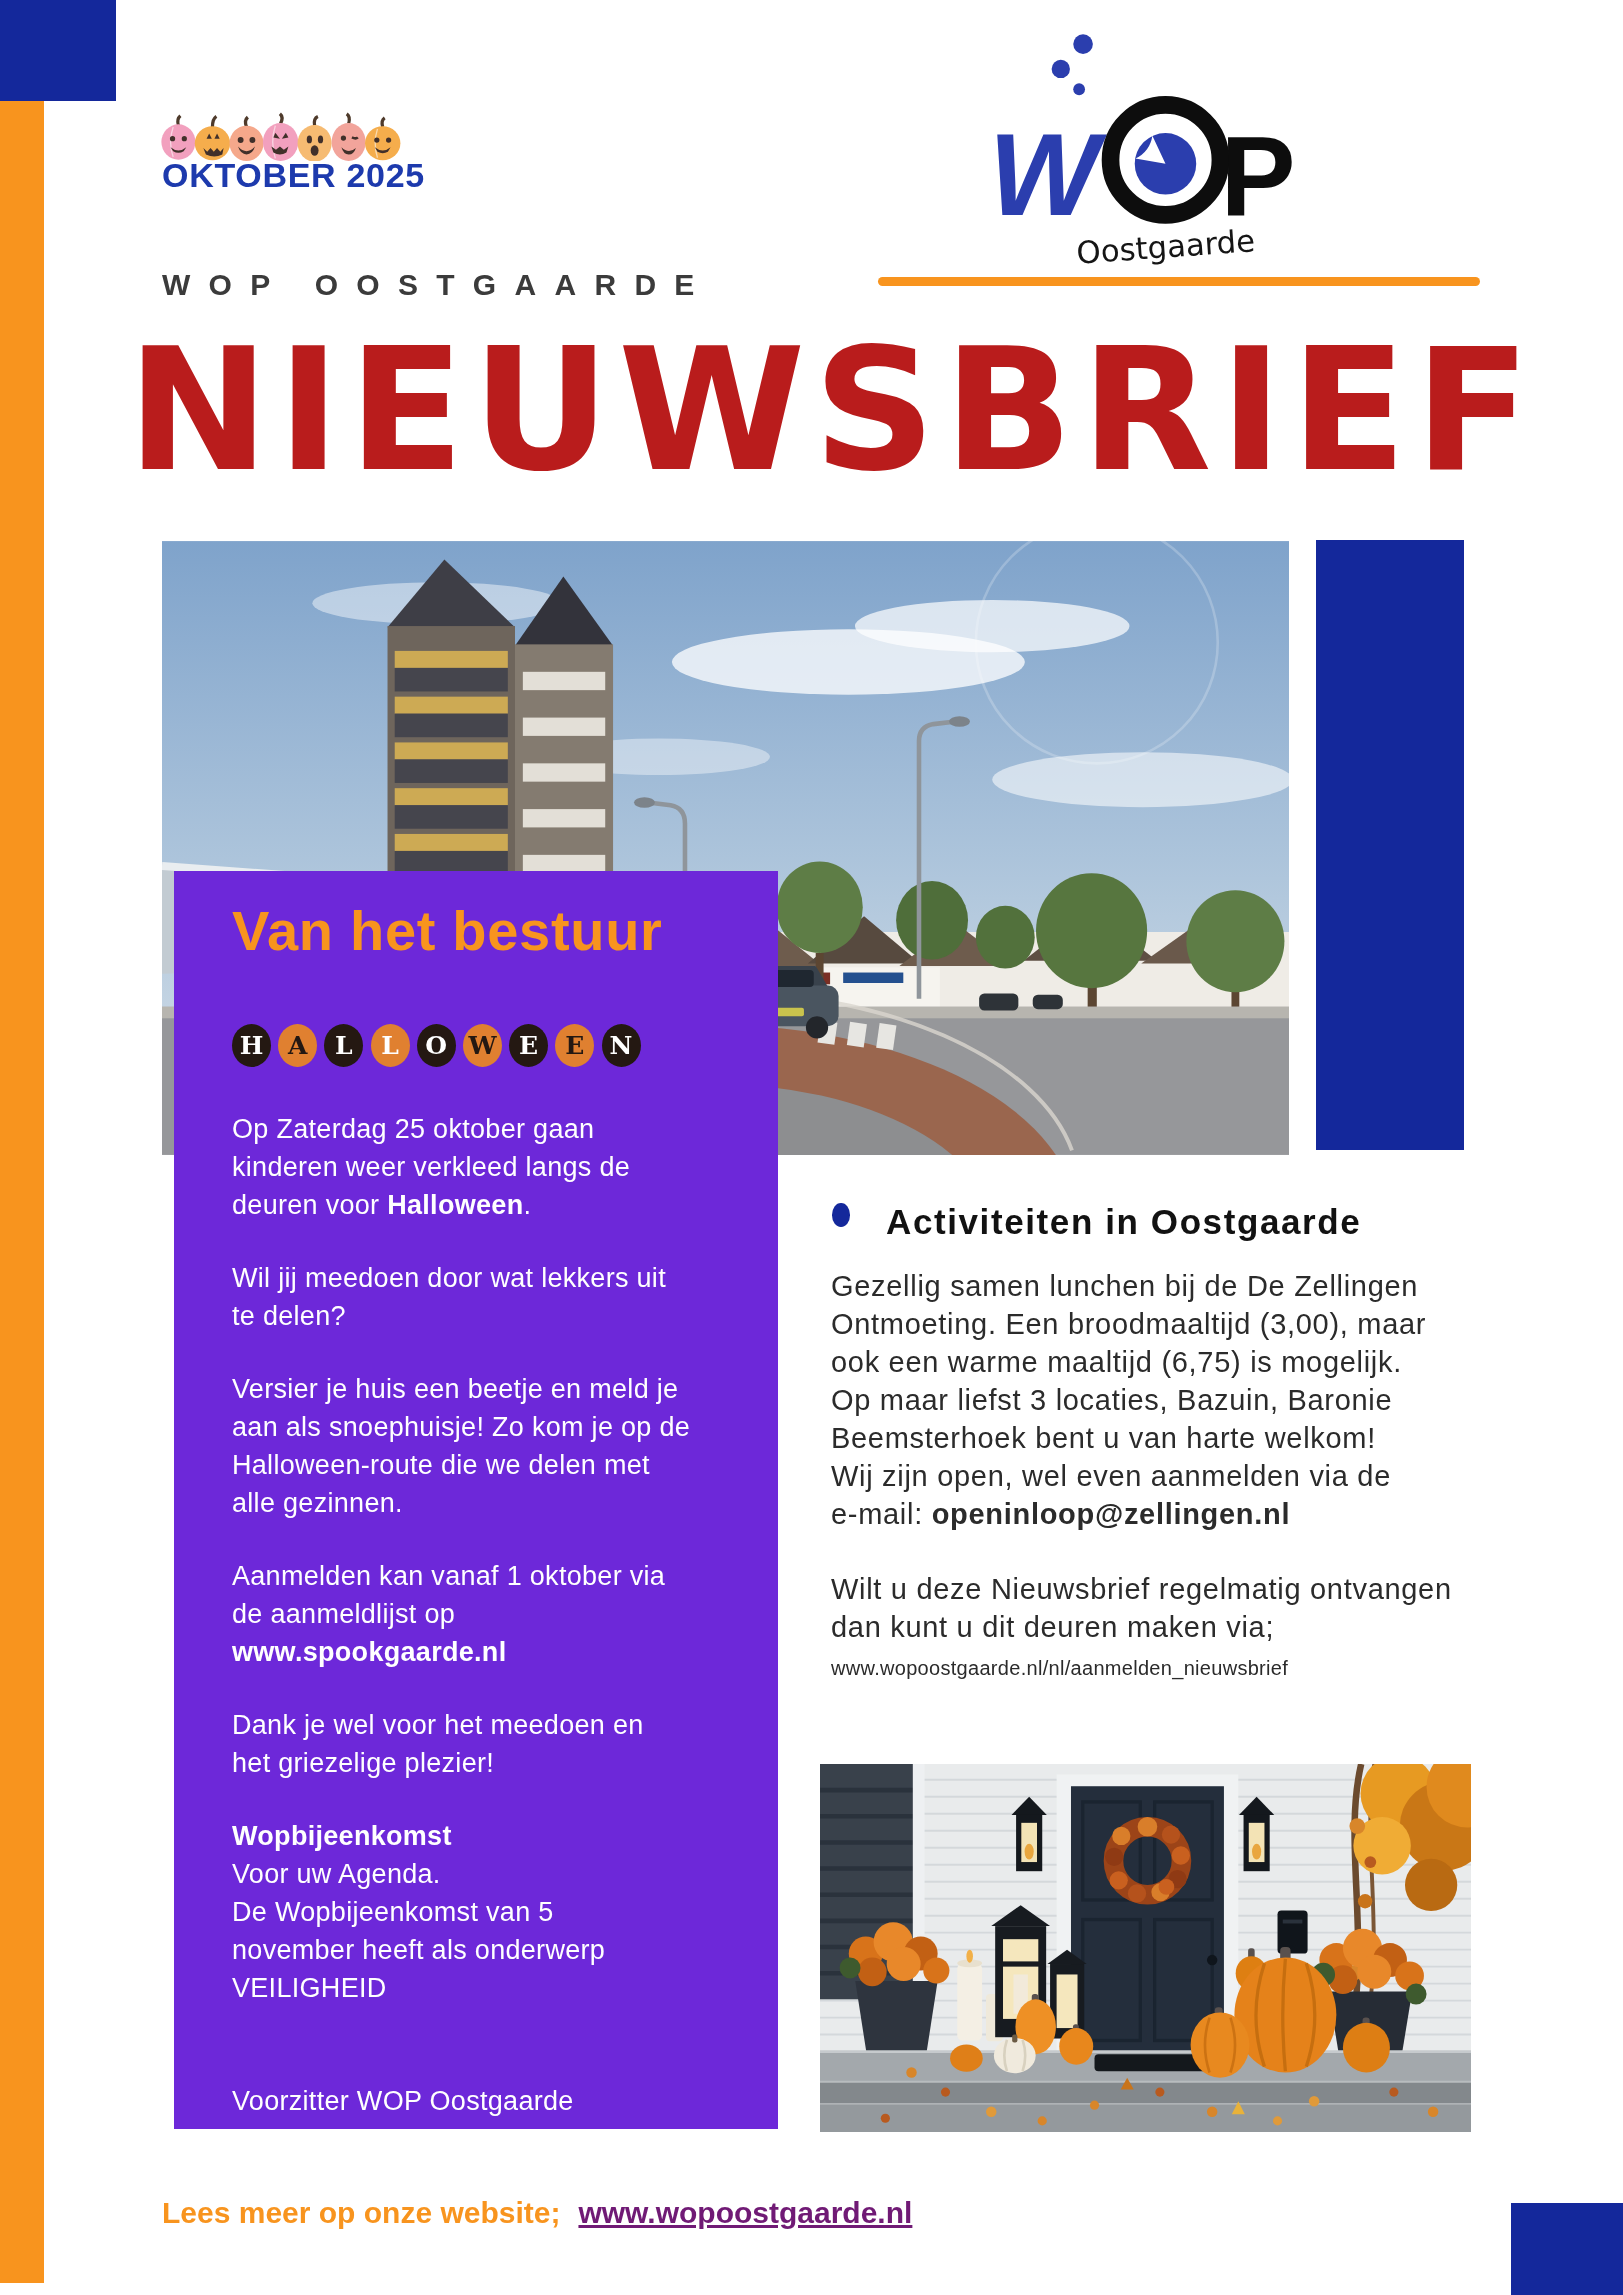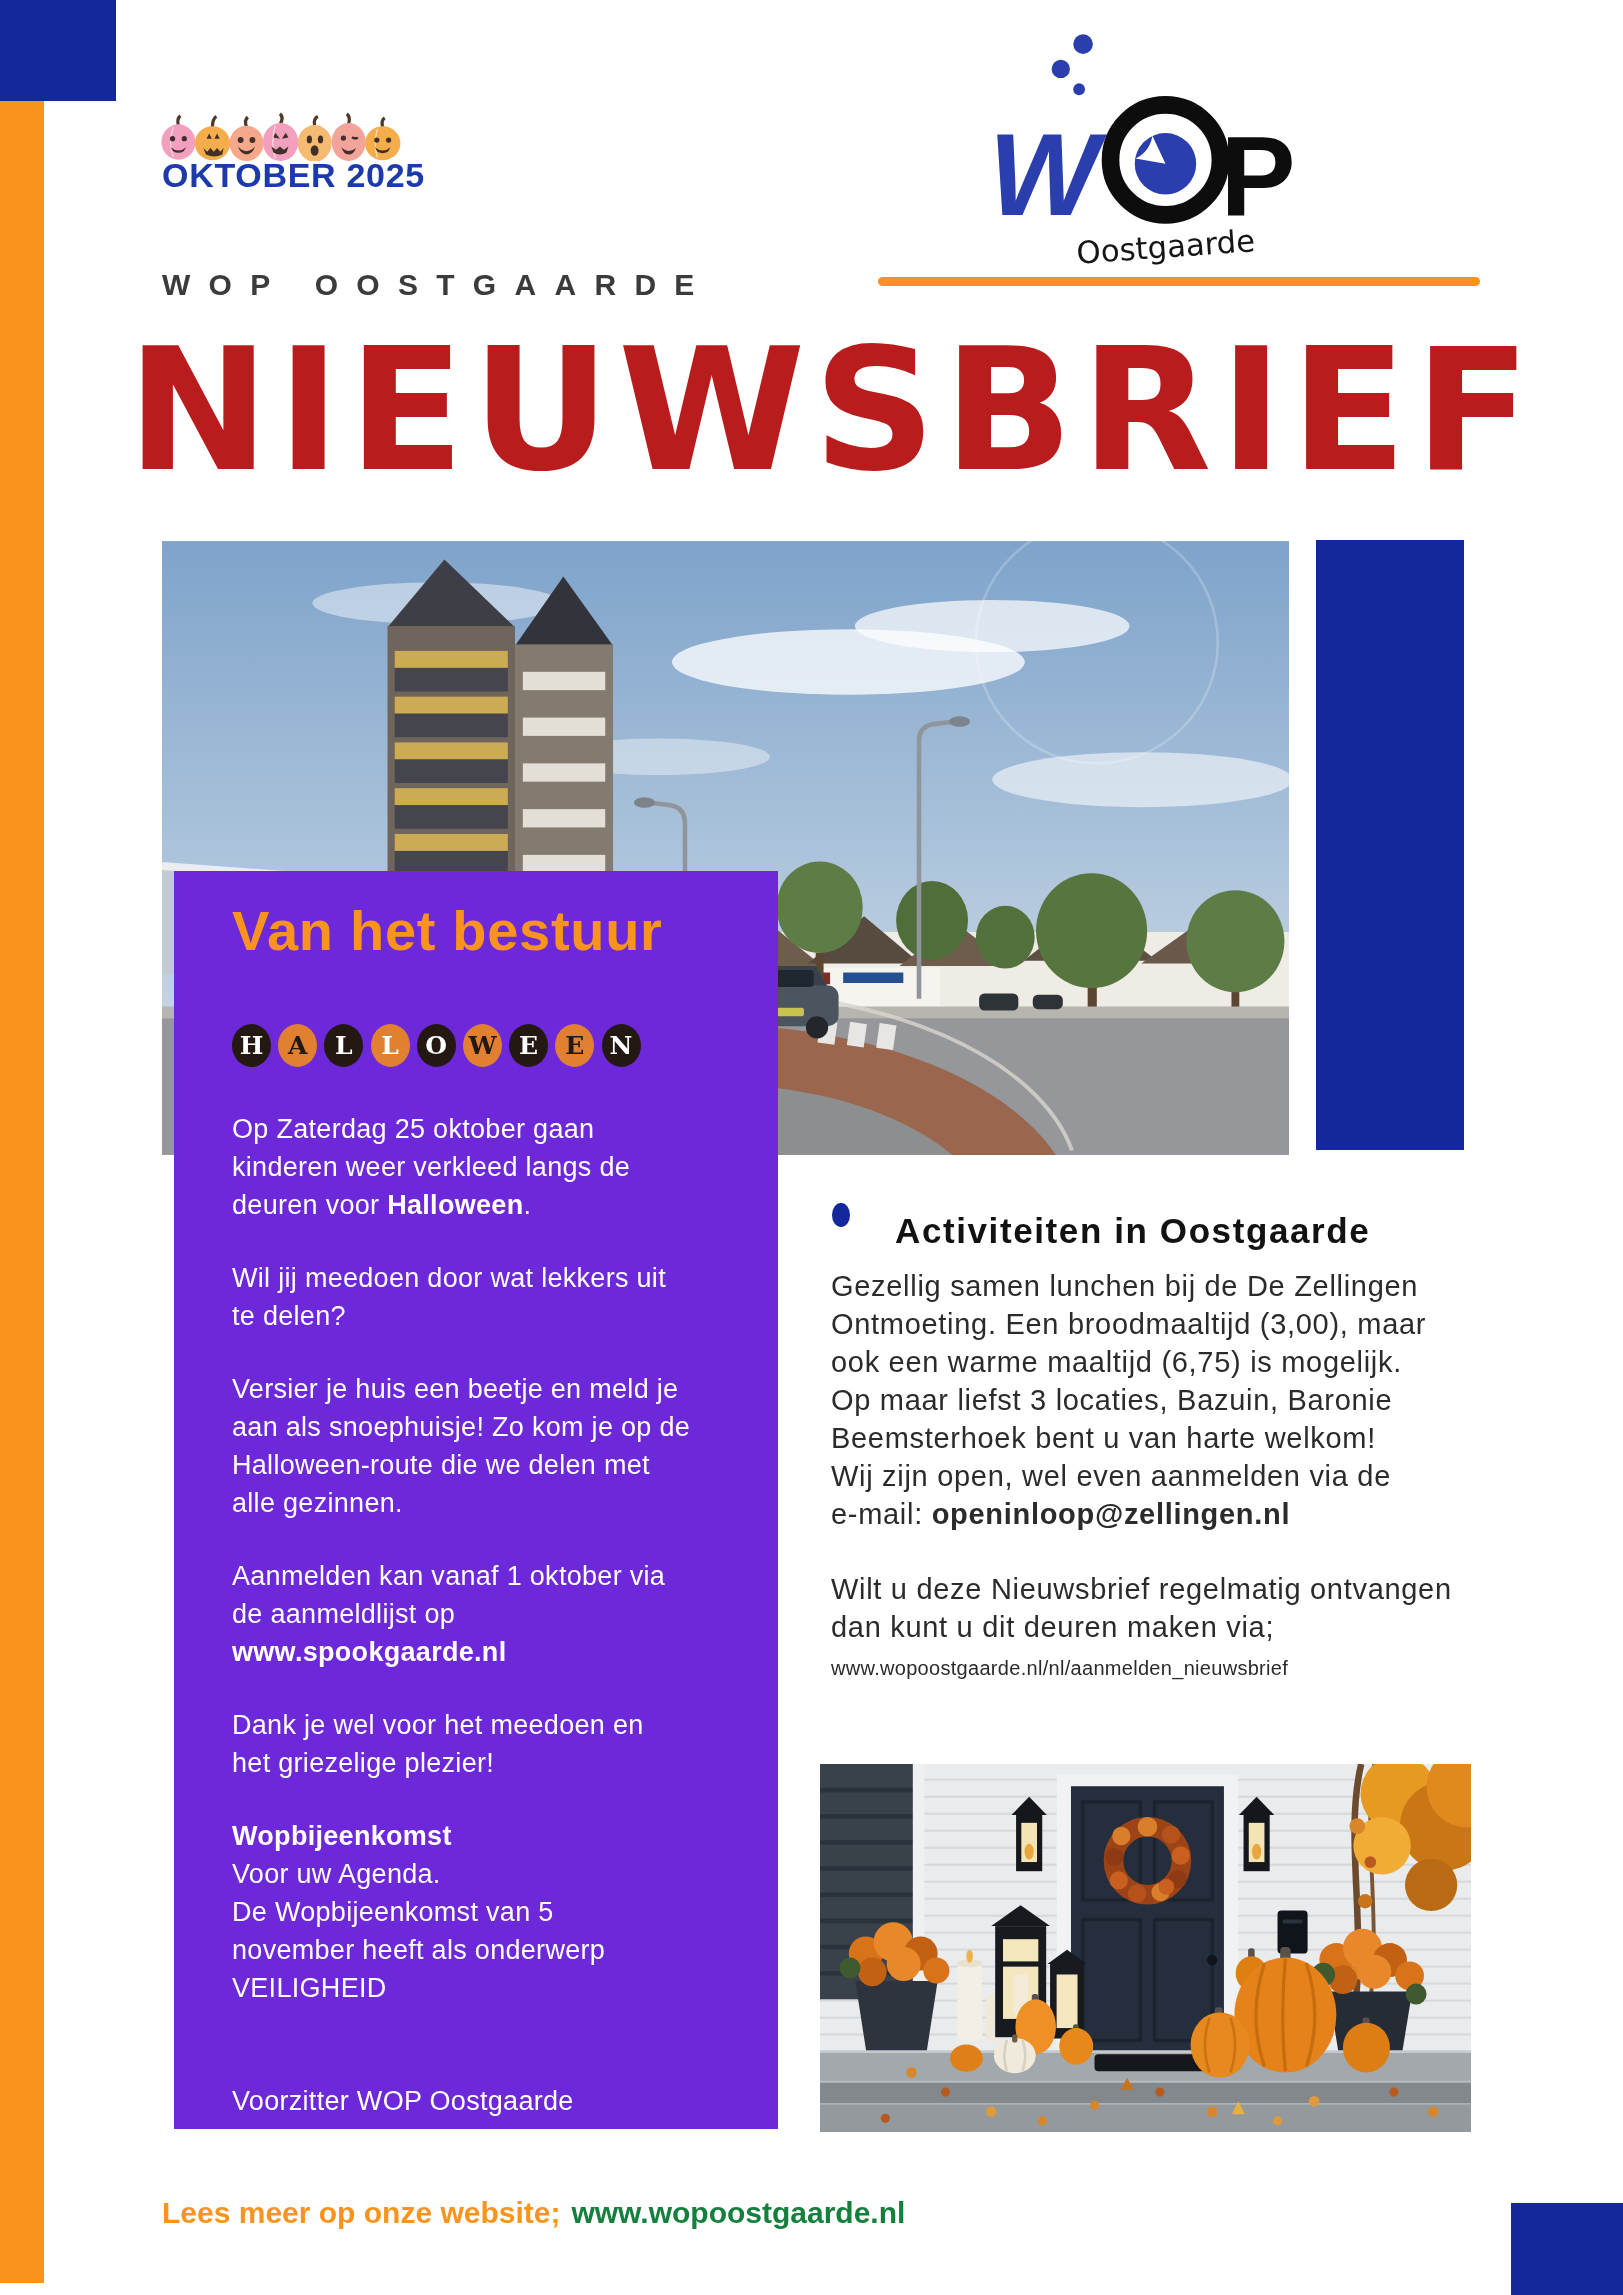--- a/index.html
+++ b/index.html
@@ -31,33 +31,33 @@
   .badges{position:absolute;left:58px;top:153px;display:flex;gap:7.2px;}
   .badge{width:39px;height:43px;border-radius:50%;display:flex;align-items:center;justify-content:center;
          font-family:"DejaVu Serif",serif;font-weight:bold;font-size:25px;}
   .box-text{position:absolute;left:58px;top:239px;width:523px;color:#ffffff;
             font-size:27px;line-height:38px;letter-spacing:0.3px;}
   .box-text .para + .para{margin-top:35px;}
   .b{font-weight:bold;}
 
   
   .act-bullet{left:832px;top:1203px;width:17.7px;height:23.5px;border-radius:50%;background:#14289B;}
-  .act-heading{left:878px;top:1194px;margin:17px;font-size:35px;font-weight:bold;color:#121212;
+  .act-heading{left:878px;top:1194px;margin:8px;font-size:35px;font-weight:bold;color:#121212;
                letter-spacing:1.6px;white-space:nowrap;}
   .right-text{left:831px;top:1267px;width:782px;color:#2B2B2B;font-size:29px;line-height:38px;
               letter-spacing:0.7px;}
   .right-text .para + .para{margin-top:37px;}
   .small{font-size:20px;letter-spacing:0.3px;}
 
   .porch{left:820px;top:1764px;width:651px;height:368px;}
 
   
   .footer{left:162px;top:2196px;font-size:30px;font-weight:bold;white-space:nowrap;}
   .f-orange{color:#F8941E;}
-  .f-blue{color:#15803d;margin-left:11px;}
+  .f-blue{color:#701a75;margin-left:18px;text-decoration:underline;}
   .corner-blue-bottom{left:1511px;top:2203px;width:112px;height:93px;background:#14289B;}
 
   .line{white-space:nowrap;}
 </style>
 </head>
 <body>
 
 <div class="page">
 
   <div class="abs corner-blue"></div>

